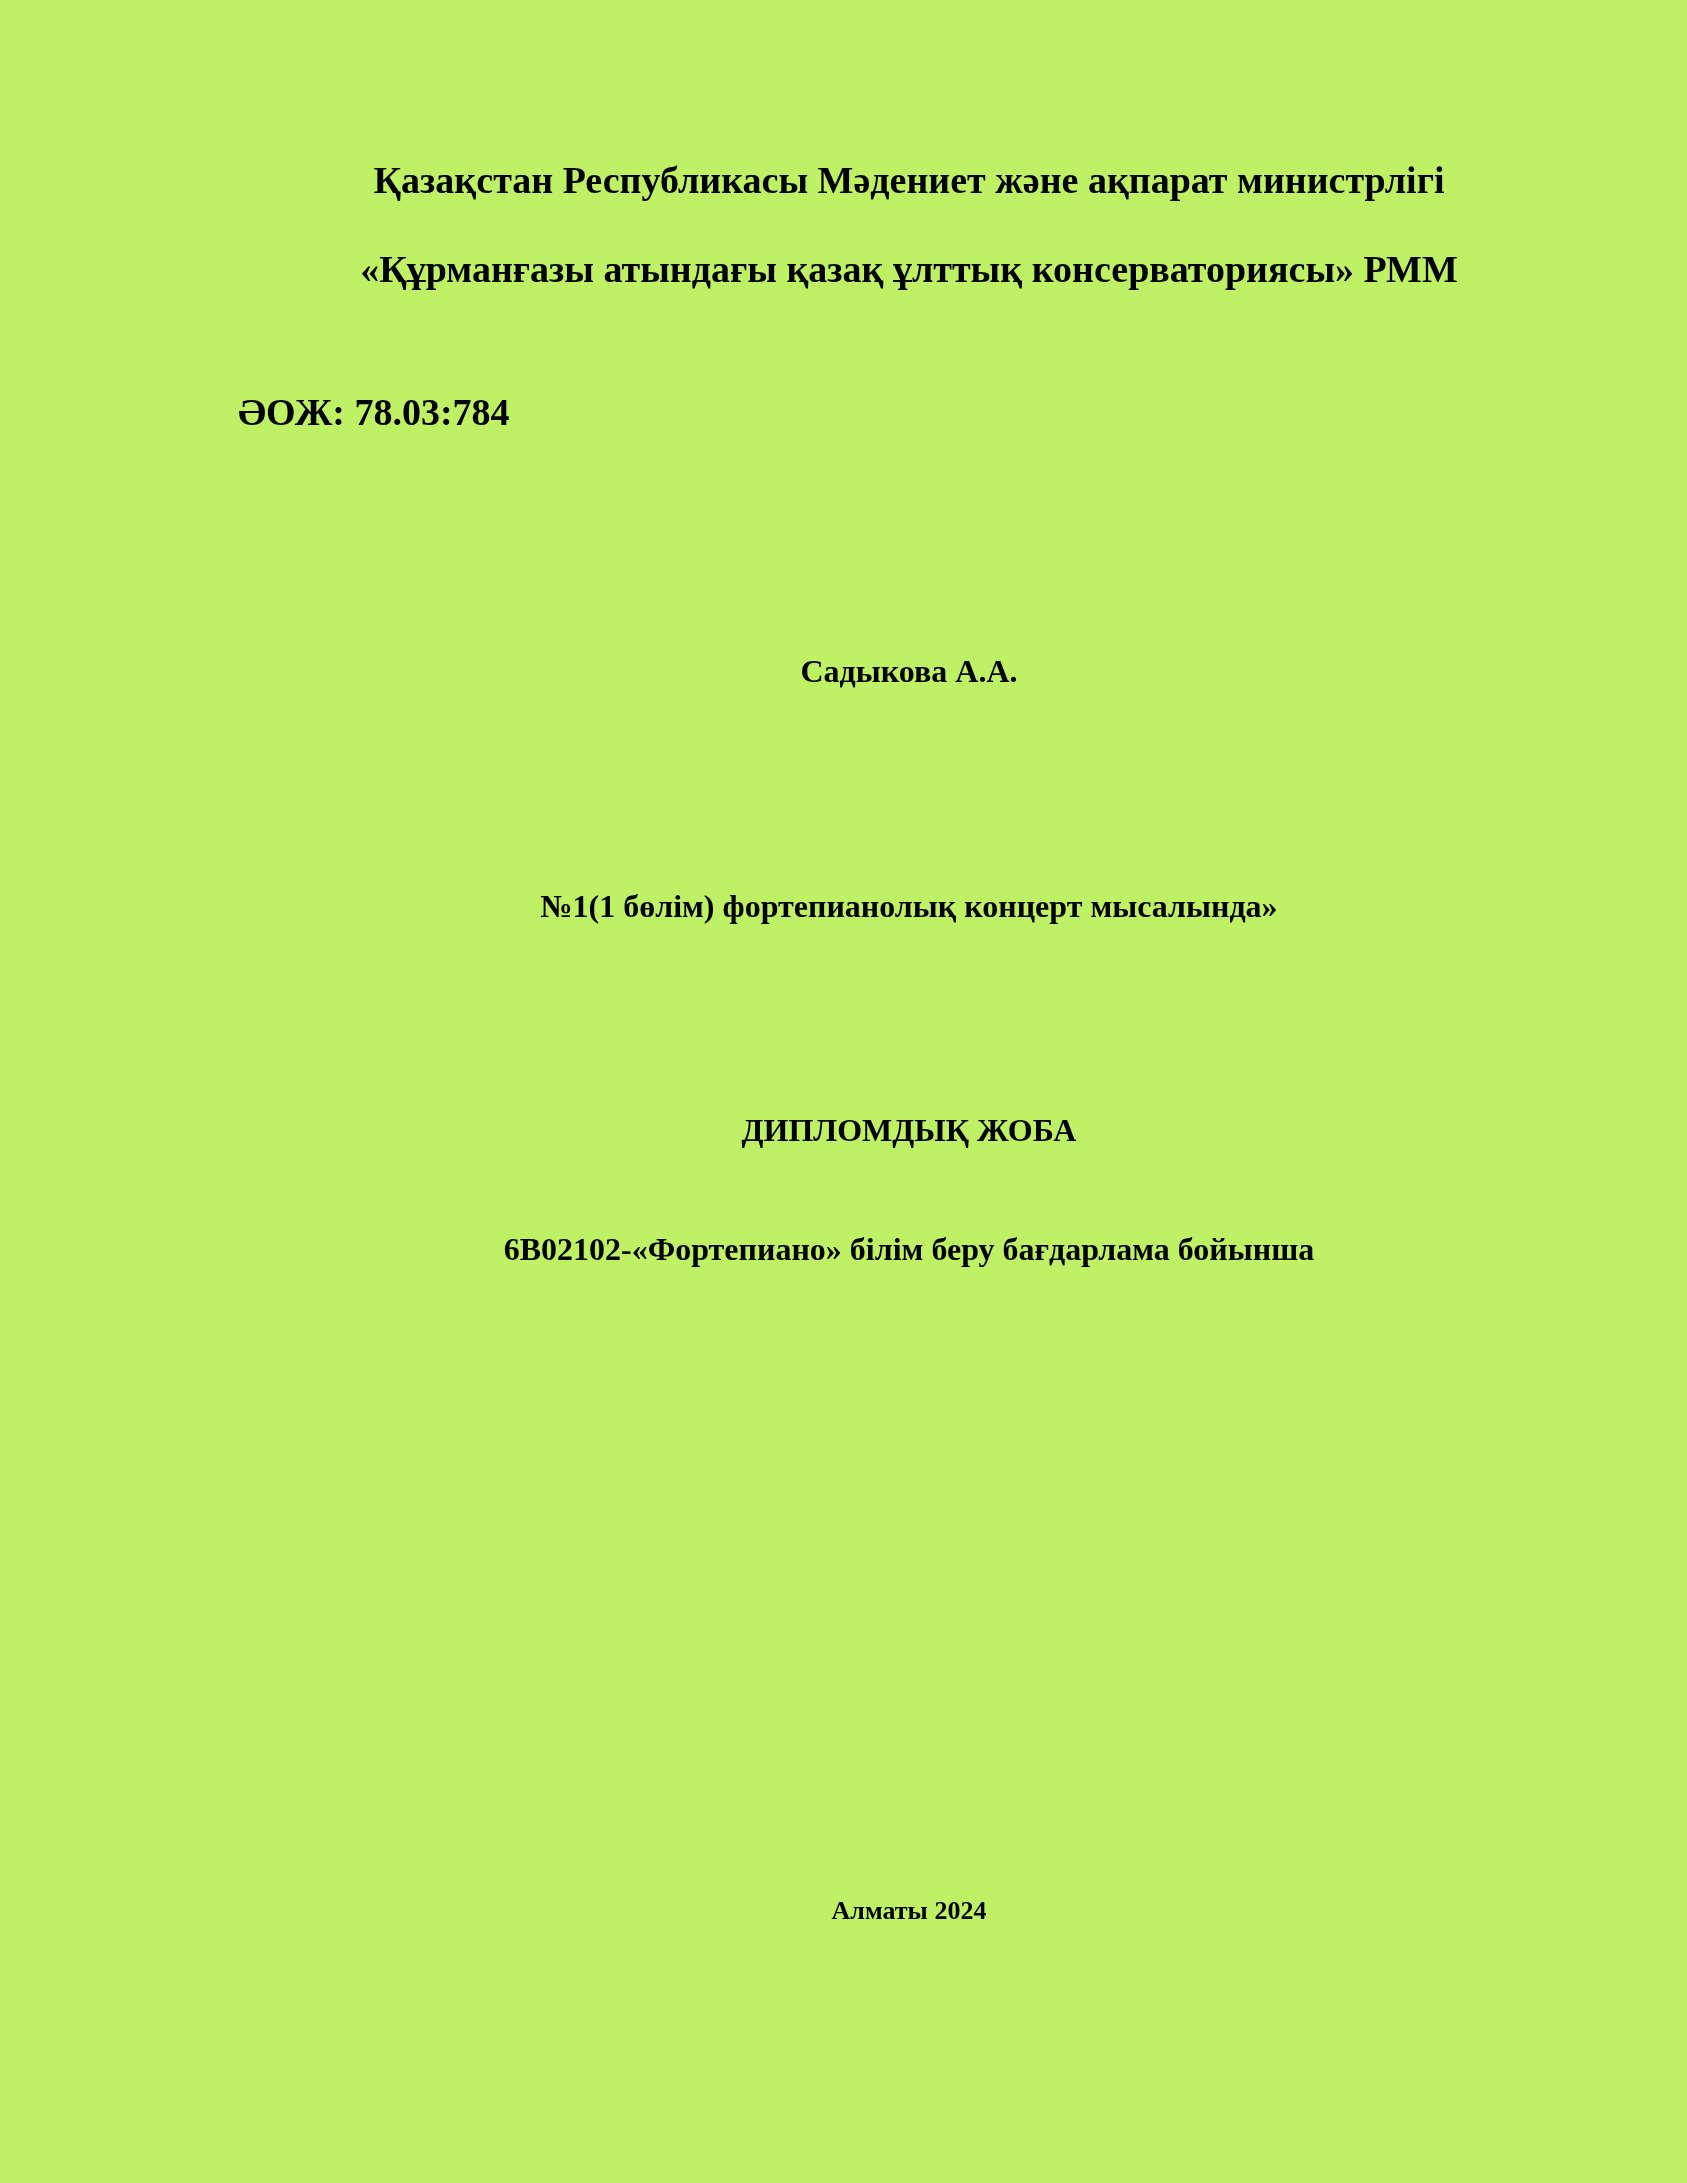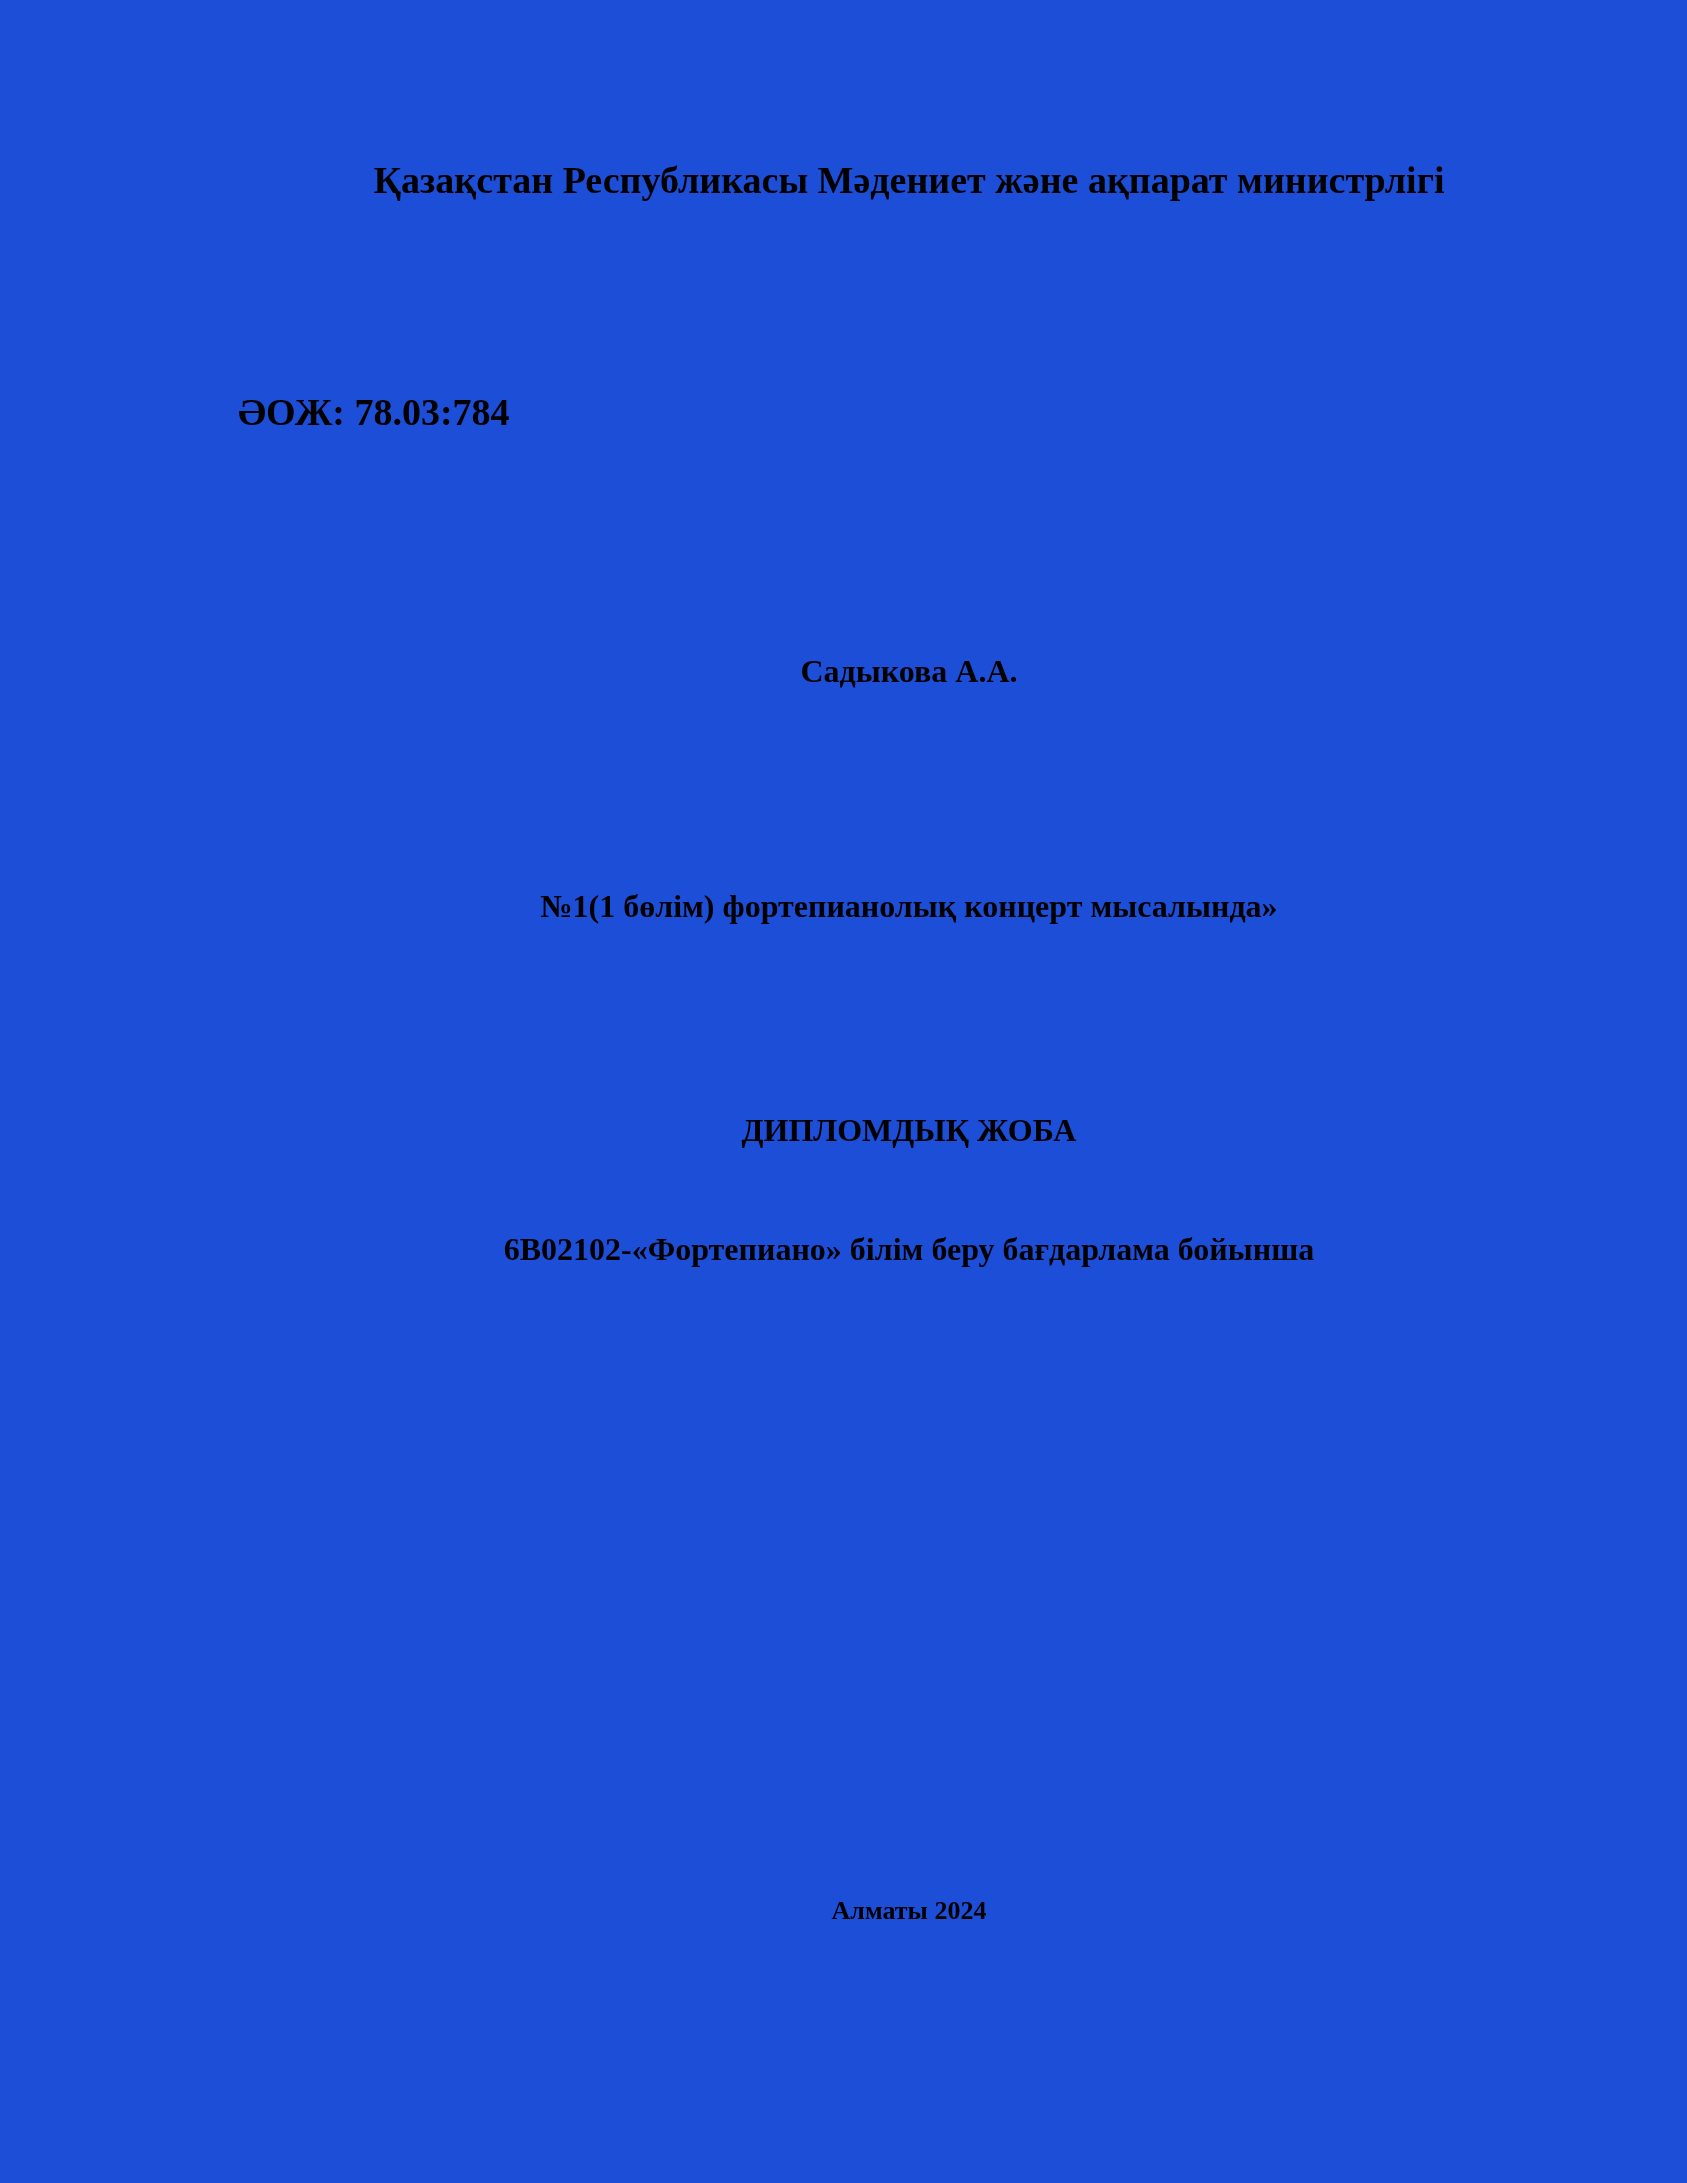--- a/index.html
+++ b/index.html
@@ -5,21 +5,21 @@
 <style>
   html, body {
     margin: 0;
     padding: 0;
     background: #ffffff;
   }
   .page {
     position: relative;
     width: 1687px;
     height: 2183px;
-    background: #1d4ed8;
+    background: #bef264;
     font-family: "Liberation Serif", "DejaVu Serif", serif;
     font-weight: bold;
     color: #000000;
     overflow: hidden;
   }
   
   .line {
     position: absolute;
     left: 238px;
     width: 1342px;
@@ -41,20 +41,21 @@
   .program      { top: 1231px; }
   .cityyear     { top: 1896px; }
 </style>
 </head>
 <body>
 
 <div class="page">
 
   <div class="line size-14pt ministry">Қазақстан Республикасы Мәдениет және ақпарат министрлігі</div>
 
+  <div class="line size-14pt institution">«Құрманғазы атындағы қазақ ұлттық консерваториясы» РММ</div>
 
   <div class="line size-14pt udc">ӘОЖ: 78.03:784</div>
 
   <div class="line size-16pt author">Садыкова А.А.</div>
 
 
   <div class="line size-16pt topic-2">№1(1 бөлім) фортепианолық концерт мысалында»</div>
 
   <div class="line size-16pt worktype">ДИПЛОМДЫҚ ЖОБА</div>
 

